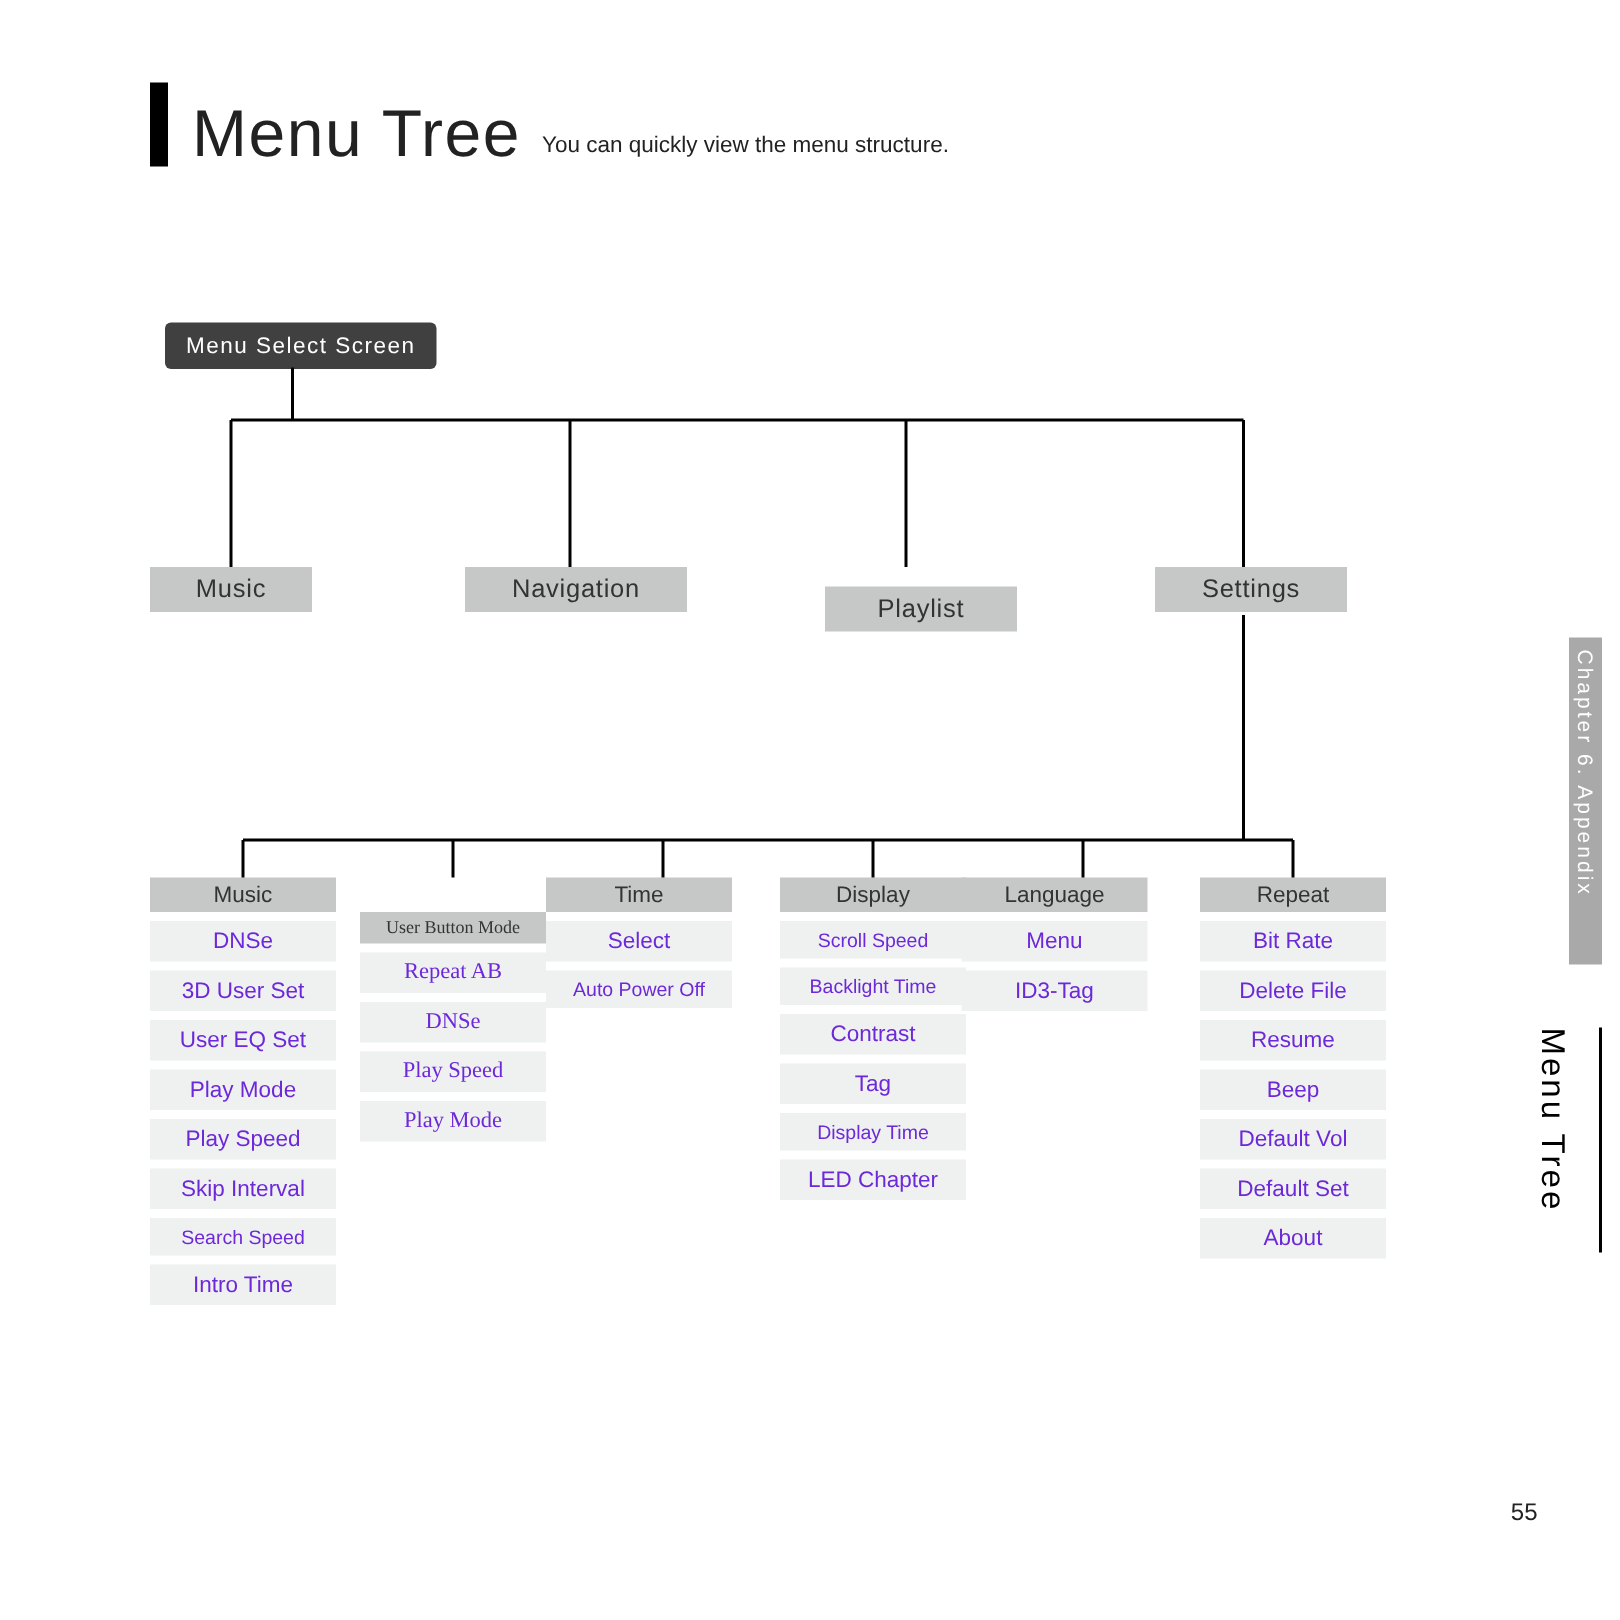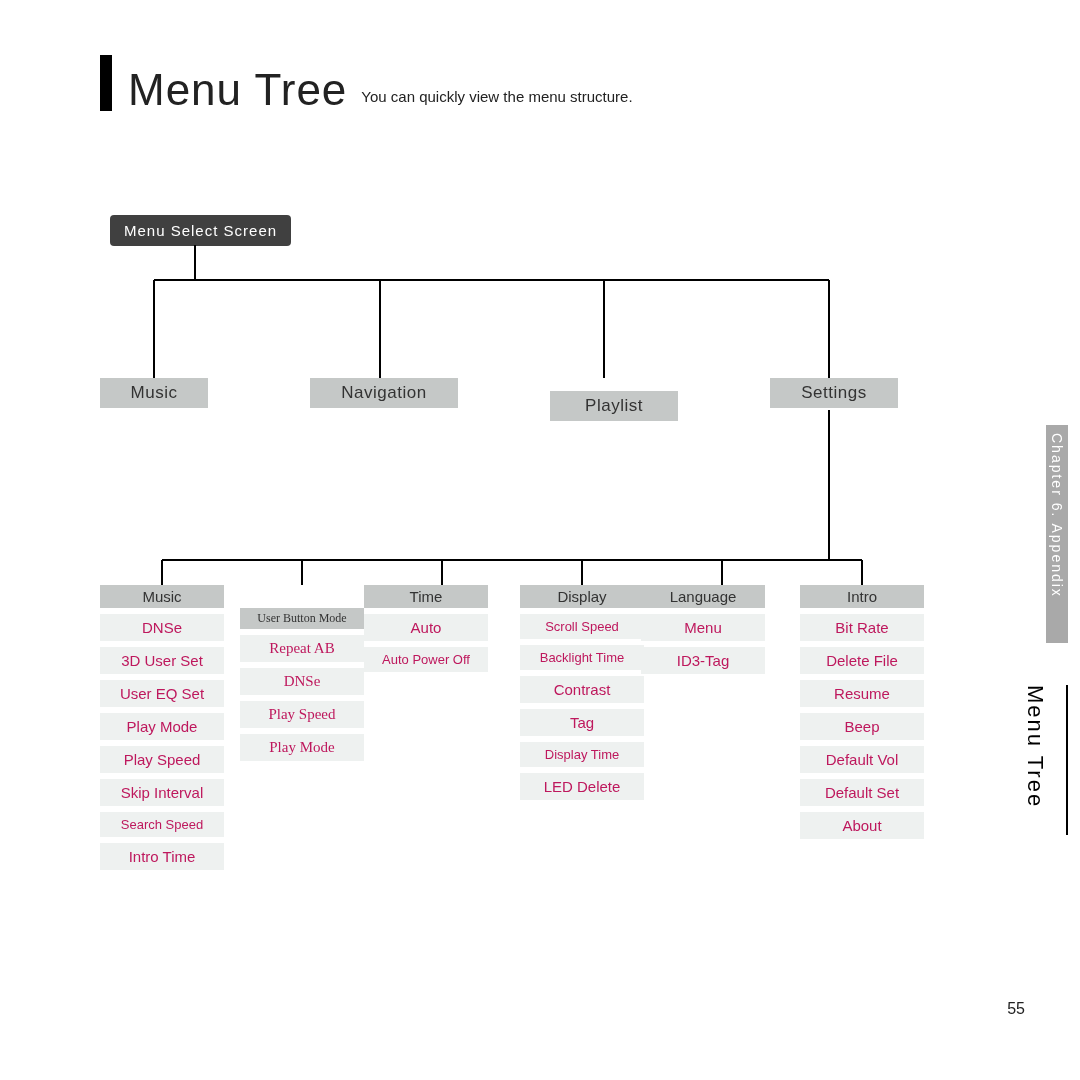--- a/index.html
+++ b/index.html
@@ -114,21 +114,21 @@
     background: #c5c8c7;
     color: #333;
     font-size: 15px;
     text-align: center;
     padding: 3px 0;
     margin-bottom: 6px;
   }
   .col .head.small { font-size: 12px; }
   .col .item {
     background: #eef1f0;
-    color: #be185d;
+    color: #6d28d9;
     font-size: 15px;
     text-align: center;
     padding: 5px 0;
     margin-bottom: 6px;
   }
   .col .item.small { font-size: 13px; }
 
   
   svg.lines {
     position: absolute;
@@ -168,42 +168,42 @@
 <div class="col" style="left:240px; top:608px;font-family:Liberation Serif, serif;">
   <div class="head small">User Button Mode</div>
   <div class="item">Repeat AB</div>
   <div class="item">DNSe</div>
   <div class="item">Play Speed</div>
   <div class="item">Play Mode</div>
 </div>
 
 <div class="col" style="left:364px; top:585px;">
   <div class="head">Time</div>
-  <div class="item">Auto</div>
+  <div class="item">Select</div>
   <div class="item small">Auto Power Off</div>
 </div>
 
 <div class="col" style="left:520px; top:585px;">
   <div class="head">Display</div>
   <div class="item small">Scroll Speed</div>
   <div class="item small">Backlight Time</div>
   <div class="item">Contrast</div>
   <div class="item">Tag</div>
   <div class="item small">Display Time</div>
-  <div class="item">LED Delete</div>
+  <div class="item">LED Chapter</div>
 </div>
 
 <div class="col" style="left:641px; top:585px;">
   <div class="head">Language</div>
   <div class="item">Menu</div>
   <div class="item">ID3-Tag</div>
 </div>
 
 <div class="col" style="left:800px; top:585px;">
-  <div class="head">Intro</div>
+  <div class="head">Repeat</div>
   <div class="item">Bit Rate</div>
   <div class="item">Delete File</div>
   <div class="item">Resume</div>
   <div class="item">Beep</div>
   <div class="item">Default Vol</div>
   <div class="item">Default Set</div>
   <div class="item">About</div>
 </div>
 
 <svg class="lines" width="1080" height="1080">

